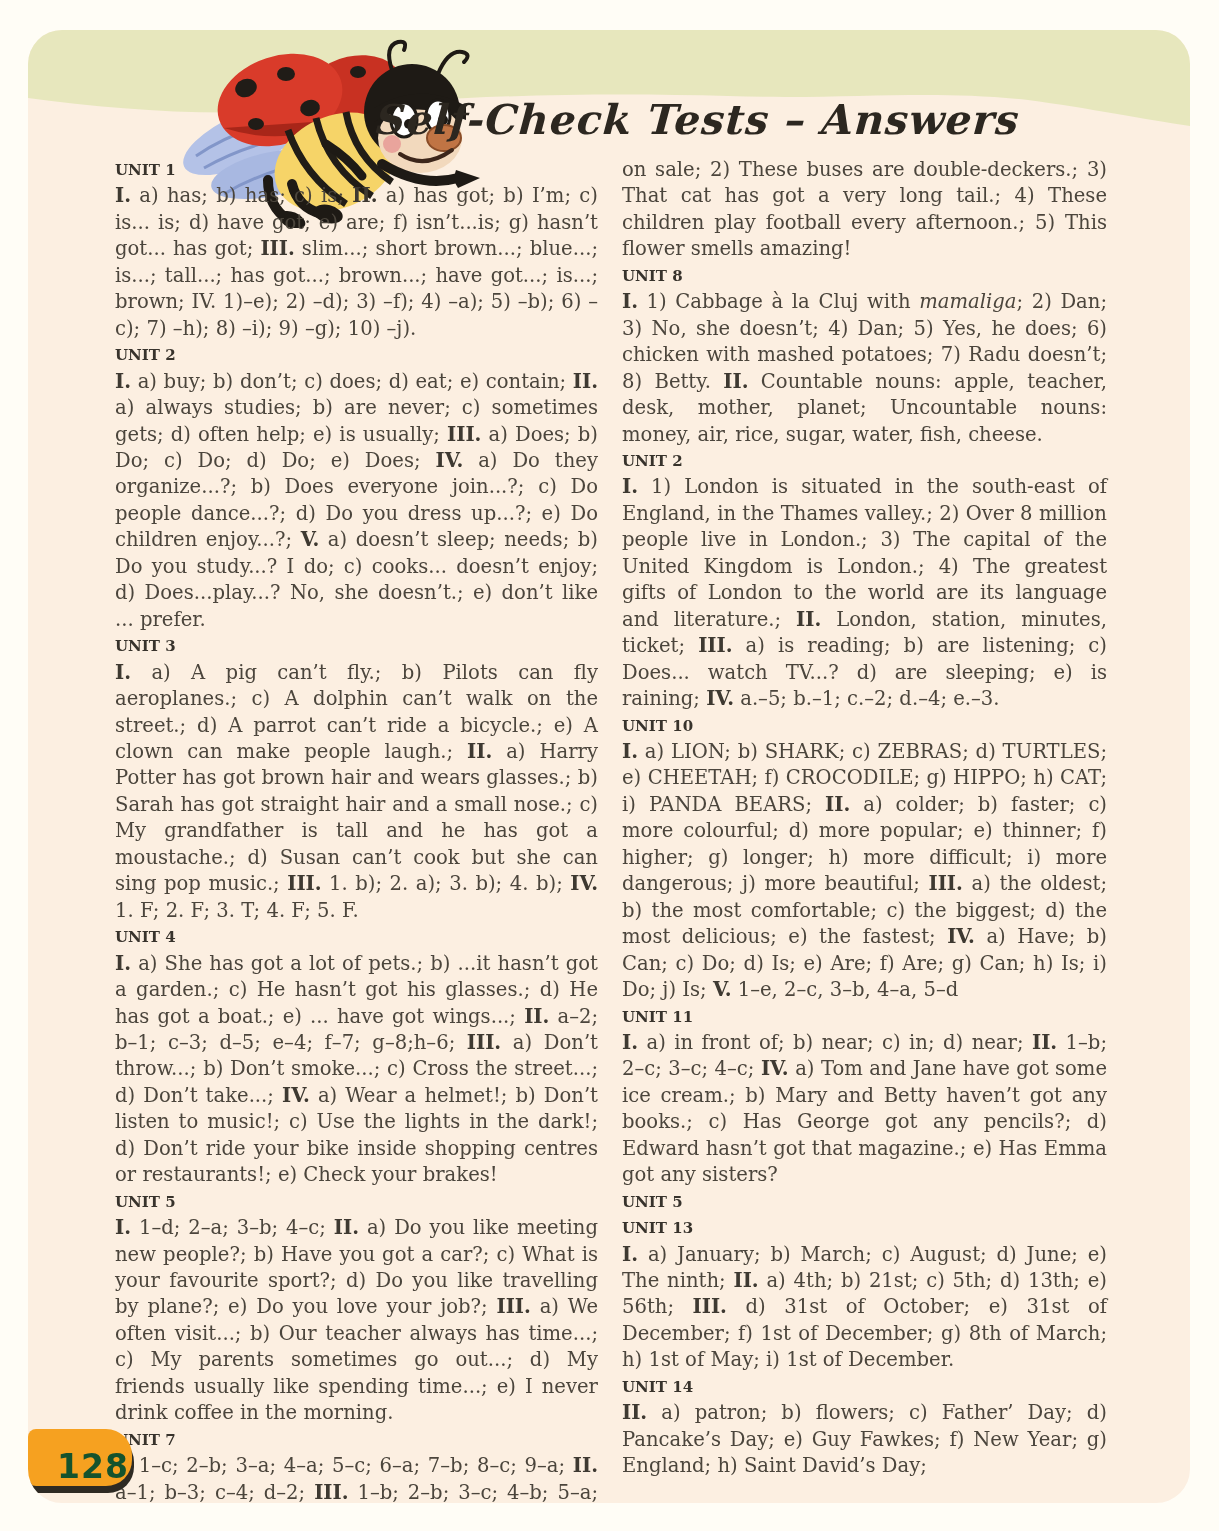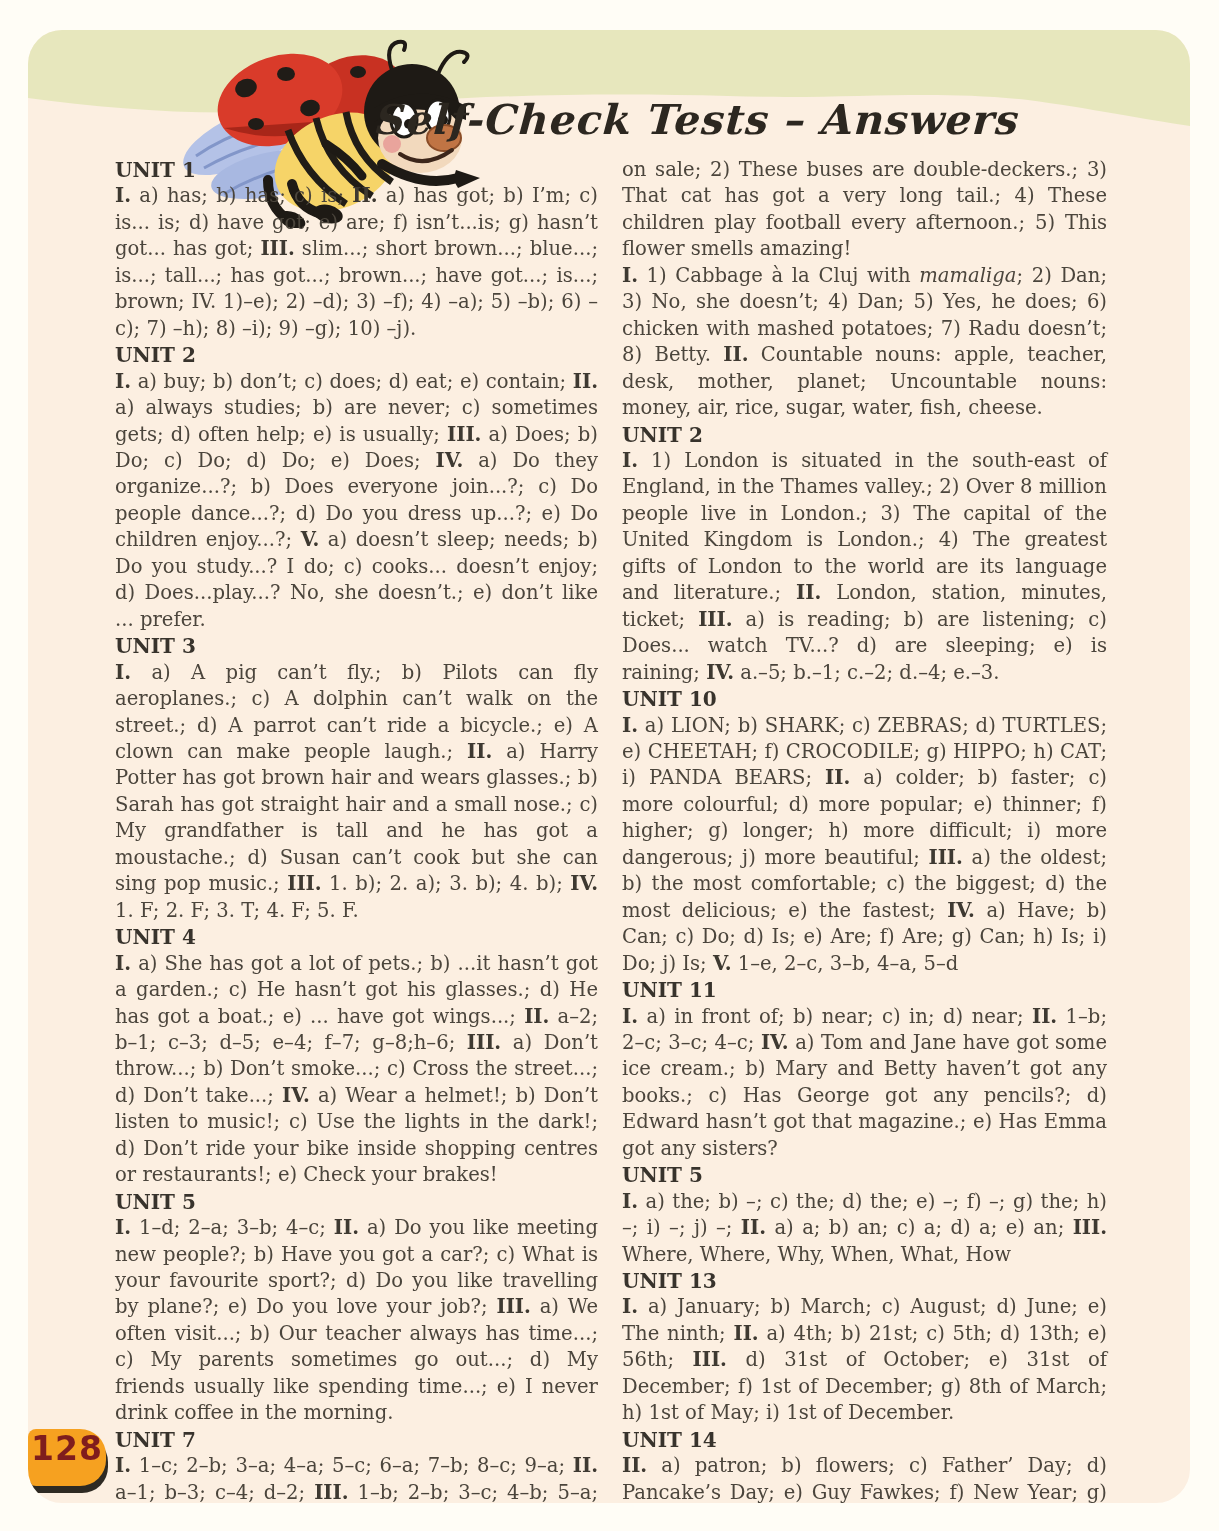--- a/index.html
+++ b/index.html
@@ -30,35 +30,36 @@
   }
   .col {
     position:absolute; top:127px;
     text-align:justify;
     font-size:19.6px; line-height:26.45px;
     color:#4b453c;
   }
   .col-left  { left:87px;  width:483px; }
   .col-right { left:594px; width:485px; }
   .unit-heading {
-    font-weight:bold; color:#38332c; font-size:20px;
+    font-weight:bold; color:#38332c; font-size:15px;
   }
   .unit-body { margin:0; }
   .seg-b { font-weight:bold; color:#3e3931; }
   .seg-i { font-style:italic; }
   .page-tab {
     position:absolute; left:0px; top:1399px;
     width:78px; height:57px;
     background:#f6a120;
     border-radius:8px 26px 26px 8px;
     box-shadow:2px 7px 0 #2e2a23;
-    display:flex; align-items:flex-start; justify-content:center;
+    display:flex; align-items:flex-end; justify-content:center;
     font-family:"DejaVu Sans", sans-serif;
-    font-weight:bold; font-size:33px; color:#7f1d1d;
+    font-weight:bold; font-size:33px; color:#14532d;
     letter-spacing:1px;
+    padding-left:26px;
   }
 </style>
 </head>
 <body>
 
 <div class="card">
 
   <svg class="band" viewBox="0 0 1162 140" preserveAspectRatio="none" aria-hidden="true">
     <path d="M0,0 H1162 V96 C1120,90 1060,78 1000,70 C900,59 820,70 700,66 C560,62 420,66 300,78 C190,88 90,80 0,68 Z" fill="#e7e7bd"></path>
   </svg>
@@ -129,29 +130,29 @@
       <p class="unit-body"><span class="seg-b">I.</span><span> a) A pig can’t fly.; b) Pilots can fly aeroplanes.; c) A dolphin can’t walk on the street.; d) A parrot can’t ride a bicycle.; e) A clown can make people laugh.; </span><span class="seg-b">II.</span><span> a) Harry Potter has got brown hair and wears glasses.; b) Sarah has got straight hair and a small nose.; c) My grandfather is tall and he has got a moustache.; d) Susan can’t cook but she can sing pop music.; </span><span class="seg-b">III.</span><span> 1. b); 2. a); 3. b); 4. b); </span><span class="seg-b">IV.</span><span> 1. F; 2. F; 3. T; 4. F; 5. F.</span></p>
       <div class="unit-heading">UNIT 4</div>
       <p class="unit-body"><span class="seg-b">I.</span><span> a) She has got a lot of pets.; b) ...it hasn’t got a garden.; c) He hasn’t got his glasses.; d) He has got a boat.; e) ... have got wings...; </span><span class="seg-b">II.</span><span> a–2; b–1; c–3; d–5; e–4; f–7; g–8;h–6; </span><span class="seg-b">III.</span><span> a) Don’t throw...; b) Don’t smoke...; c) Cross the street...; d) Don’t take...; </span><span class="seg-b">IV.</span><span> a) Wear a helmet!; b) Don’t listen to music!; c) Use the lights in the dark!; d) Don’t ride your bike inside shopping centres or restaurants!; e) Check your brakes!</span></p>
       <div class="unit-heading">UNIT 5</div>
       <p class="unit-body"><span class="seg-b">I.</span><span> 1–d; 2–a; 3–b; 4–c; </span><span class="seg-b">II.</span><span> a) Do you like meeting new people?; b) Have you got a car?; c) What is your favourite sport?; d) Do you like travelling by plane?; e) Do you love your job?; </span><span class="seg-b">III.</span><span> a) We often visit...; b) Our teacher always has time...; c) My parents sometimes go out...; d) My friends usually like spending time...; e) I never drink coffee in the morning.</span></p>
       <div class="unit-heading">UNIT 7</div>
       <p class="unit-body"><span class="seg-b">I.</span><span> 1–c; 2–b; 3–a; 4–a; 5–c; 6–a; 7–b; 8–c; 9–a; </span><span class="seg-b">II.</span><span> a–1; b–3; c–4; d–2; </span><span class="seg-b">III.</span><span> 1–b; 2–b; 3–c; 4–b; 5–a; 6–b; 7–c; 8–c; 9–a; 10–b</span></p>
     </div>
   <div class="col col-right">
       <p class="unit-body"><span>on sale; 2) These buses are double-deckers.; 3) That cat has got a very long tail.; 4) These children play football every afternoon.; 5) This flower smells amazing!</span></p>
+      <div class="unit-heading">UNIT 8</div>
       <p class="unit-body"><span class="seg-b">I.</span><span> 1) Cabbage à la Cluj with </span><span class="seg-i">mamaliga</span><span>; 2) Dan; 3) No, she doesn’t; 4) Dan; 5) Yes, he does; 6) chicken with mashed potatoes; 7) Radu doesn’t; 8) Betty. </span><span class="seg-b">II.</span><span> Countable nouns: apple, teacher, desk, mother, planet; Uncountable nouns: money, air, rice, sugar, water, fish, cheese.</span></p>
       <div class="unit-heading">UNIT 2</div>
       <p class="unit-body"><span class="seg-b">I.</span><span> 1) London is situated in the south-east of England, in the Thames valley.; 2) Over 8 million people live in London.; 3) The capital of the United Kingdom is London.; 4) The greatest gifts of London to the world are its language and literature.; </span><span class="seg-b">II.</span><span> London, station, minutes, ticket; </span><span class="seg-b">III.</span><span> a) is reading; b) are listening; c) Does... watch TV...? d) are sleeping; e) is raining; </span><span class="seg-b">IV.</span><span> a.–5; b.–1; c.–2; d.–4; e.–3.</span></p>
       <div class="unit-heading">UNIT 10</div>
       <p class="unit-body"><span class="seg-b">I.</span><span> a) LION; b) SHARK; c) ZEBRAS; d) TURTLES; e) CHEETAH; f) CROCODILE; g) HIPPO; h) CAT; i) PANDA BEARS; </span><span class="seg-b">II.</span><span> a) colder; b) faster; c) more colourful; d) more popular; e) thinner; f) higher; g) longer; h) more difficult; i) more dangerous; j) more beautiful; </span><span class="seg-b">III.</span><span> a) the oldest; b) the most comfortable; c) the biggest; d) the most delicious; e) the fastest; </span><span class="seg-b">IV.</span><span> a) Have; b) Can; c) Do; d) Is; e) Are; f) Are; g) Can; h) Is; i) Do; j) Is; </span><span class="seg-b">V.</span><span> 1–e, 2–c, 3–b, 4–a, 5–d</span></p>
       <div class="unit-heading">UNIT 11</div>
       <p class="unit-body"><span class="seg-b">I.</span><span> a) in front of; b) near; c) in; d) near; </span><span class="seg-b">II.</span><span> 1–b; 2–c; 3–c; 4–c; </span><span class="seg-b">IV.</span><span> a) Tom and Jane have got some ice cream.; b) Mary and Betty haven’t got any books.; c) Has George got any pencils?; d) Edward hasn’t got that magazine.; e) Has Emma got any sisters?</span></p>
       <div class="unit-heading">UNIT 5</div>
-      <p class="unit-body"><span class="seg-b">I.</span><span> a) the; b) –; c) the; d) the; e) –; f) –; g) the; h) –; i) –; j) –; </span><span class="seg-b">II.</span><span> a) a; b) an; c) a; d) a; e) an; </span><span class="seg-b">III.</span><span> Where, Where, Why, When, What, How</span></p>
       <div class="unit-heading">UNIT 13</div>
       <p class="unit-body"><span class="seg-b">I.</span><span> a) January; b) March; c) August; d) June; e) The ninth; </span><span class="seg-b">II.</span><span> a) 4th; b) 21st; c) 5th; d) 13th; e) 56th; </span><span class="seg-b">III.</span><span> d) 31st of October; e) 31st of December; f) 1st of December; g) 8th of March; h) 1st of May; i) 1st of December.</span></p>
       <div class="unit-heading">UNIT 14</div>
       <p class="unit-body"><span class="seg-b">II.</span><span> a) patron; b) flowers; c) Father’ Day; d) Pancake’s Day; e) Guy Fawkes; f) New Year; g) England; h) Saint David’s Day; </span></p>
     </div>
 
   <div class="page-tab">
     <span>128</span>
   </div>
 

